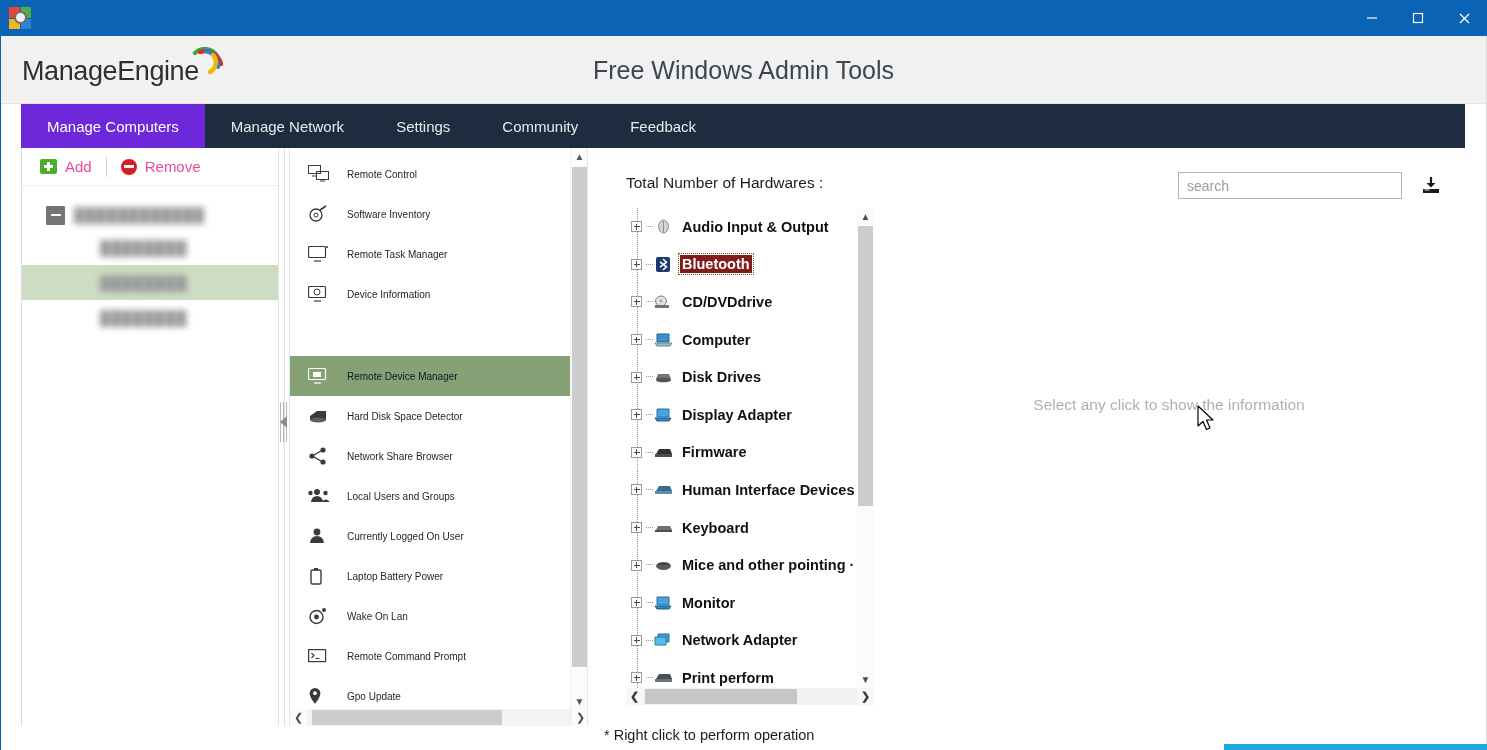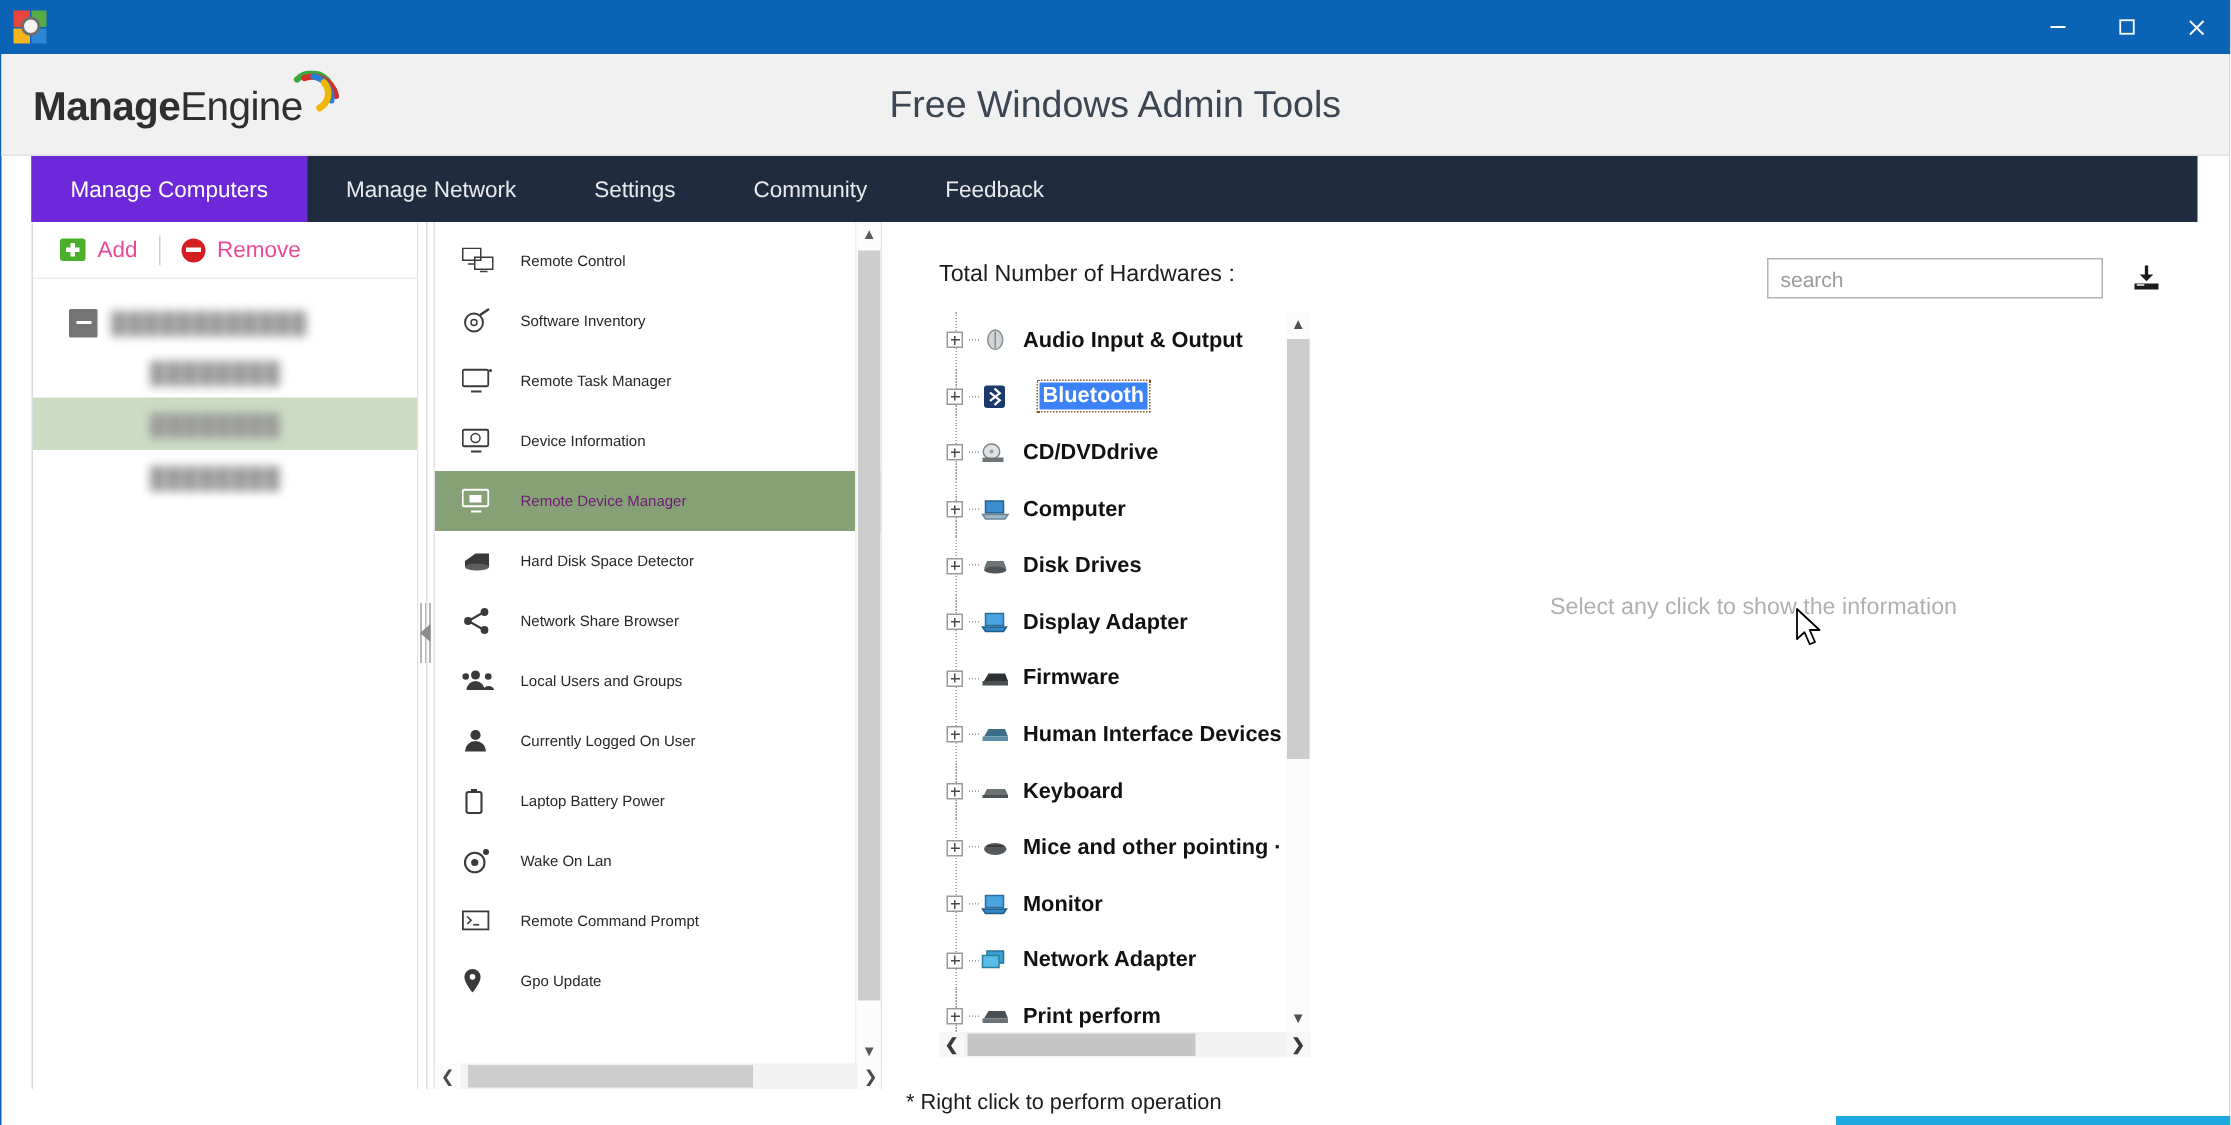--- a/index.html
+++ b/index.html
@@ -57,21 +57,21 @@
     width: 1485px; height: 68px;
     background: #f1f1f1;
     border-bottom: 1px solid #e4e4e4;
   }
   .logo {
     position: absolute; left: 21px; top: 16px;
     height: 38px;
     display: flex; align-items: center;
   }
   .logo .lg-manage {
-    font-size: 27px; font-weight: bold; color: #2f2f2f;
+    font-size: 27px; font-weight: normal; color: #2f2f2f;
     letter-spacing: -0.4px;
   }
   .logo .lg-engine {
     font-size: 27px; font-weight: normal; color: #2f2f2f;
     letter-spacing: -0.4px;
   }
   .logo .swoosh {
     position: relative; left: -8px; top: -9px;
     width: 32px; height: 30px;
   }
@@ -200,21 +200,21 @@
     border-right: 1px solid #e6e6e6;
     overflow: hidden;
   }
   .menu-list { padding-top: 6px; }
   .menu-item {
     display: flex; align-items: center;
     height: 40px; padding-left: 18px;
     font-size: 10px; color: #262626;
     white-space: nowrap;
   }
-  .menu-item.active { background: #86a176; color: #701a75; }
+  .menu-item.active { background: #86a176; color: #0f172a; margin-top: 42px; }
   .menu-item .mi-ico {
     width: 26px; height: 20px; margin-right: 13px;
     display: flex; align-items: center; justify-content: flex-start;
     flex: 0 0 26px;
   }
   .menu-item svg { display: block; }
 
   .vscroll {
     position: absolute; right: 0; top: 0;
     width: 17px; height: 562px;
@@ -324,24 +324,23 @@
   .dev-row .dico {
     width: 20px; height: 18px; margin-right: 7px;
     display: flex; align-items: center; justify-content: center;
     flex: 0 0 20px; position: relative; z-index: 2;
   }
   .dev-row .dlabel {
     font-size: 14.5px; color: #111111;
     padding: 1px 2px;
   }
   .dev-row.selected .dlabel {
-    background: #3b82f6; color: #ffffff;
+    background: #7f1d1d; color: #ffffff;
     outline: 1px dotted #8a5a2b;
     outline-offset: 1px;
-    margin-left: 13px;
   }
 
   .tree-vscroll {
     position: absolute; right: 0; top: 0;
     width: 17px; height: 480px;
     background: #fbfbfb;
   }
   .tree-vscroll .au, .tree-vscroll .ad {
     position: absolute; left: 0; width: 17px; height: 17px;
     display: flex; align-items: center; justify-content: center;

